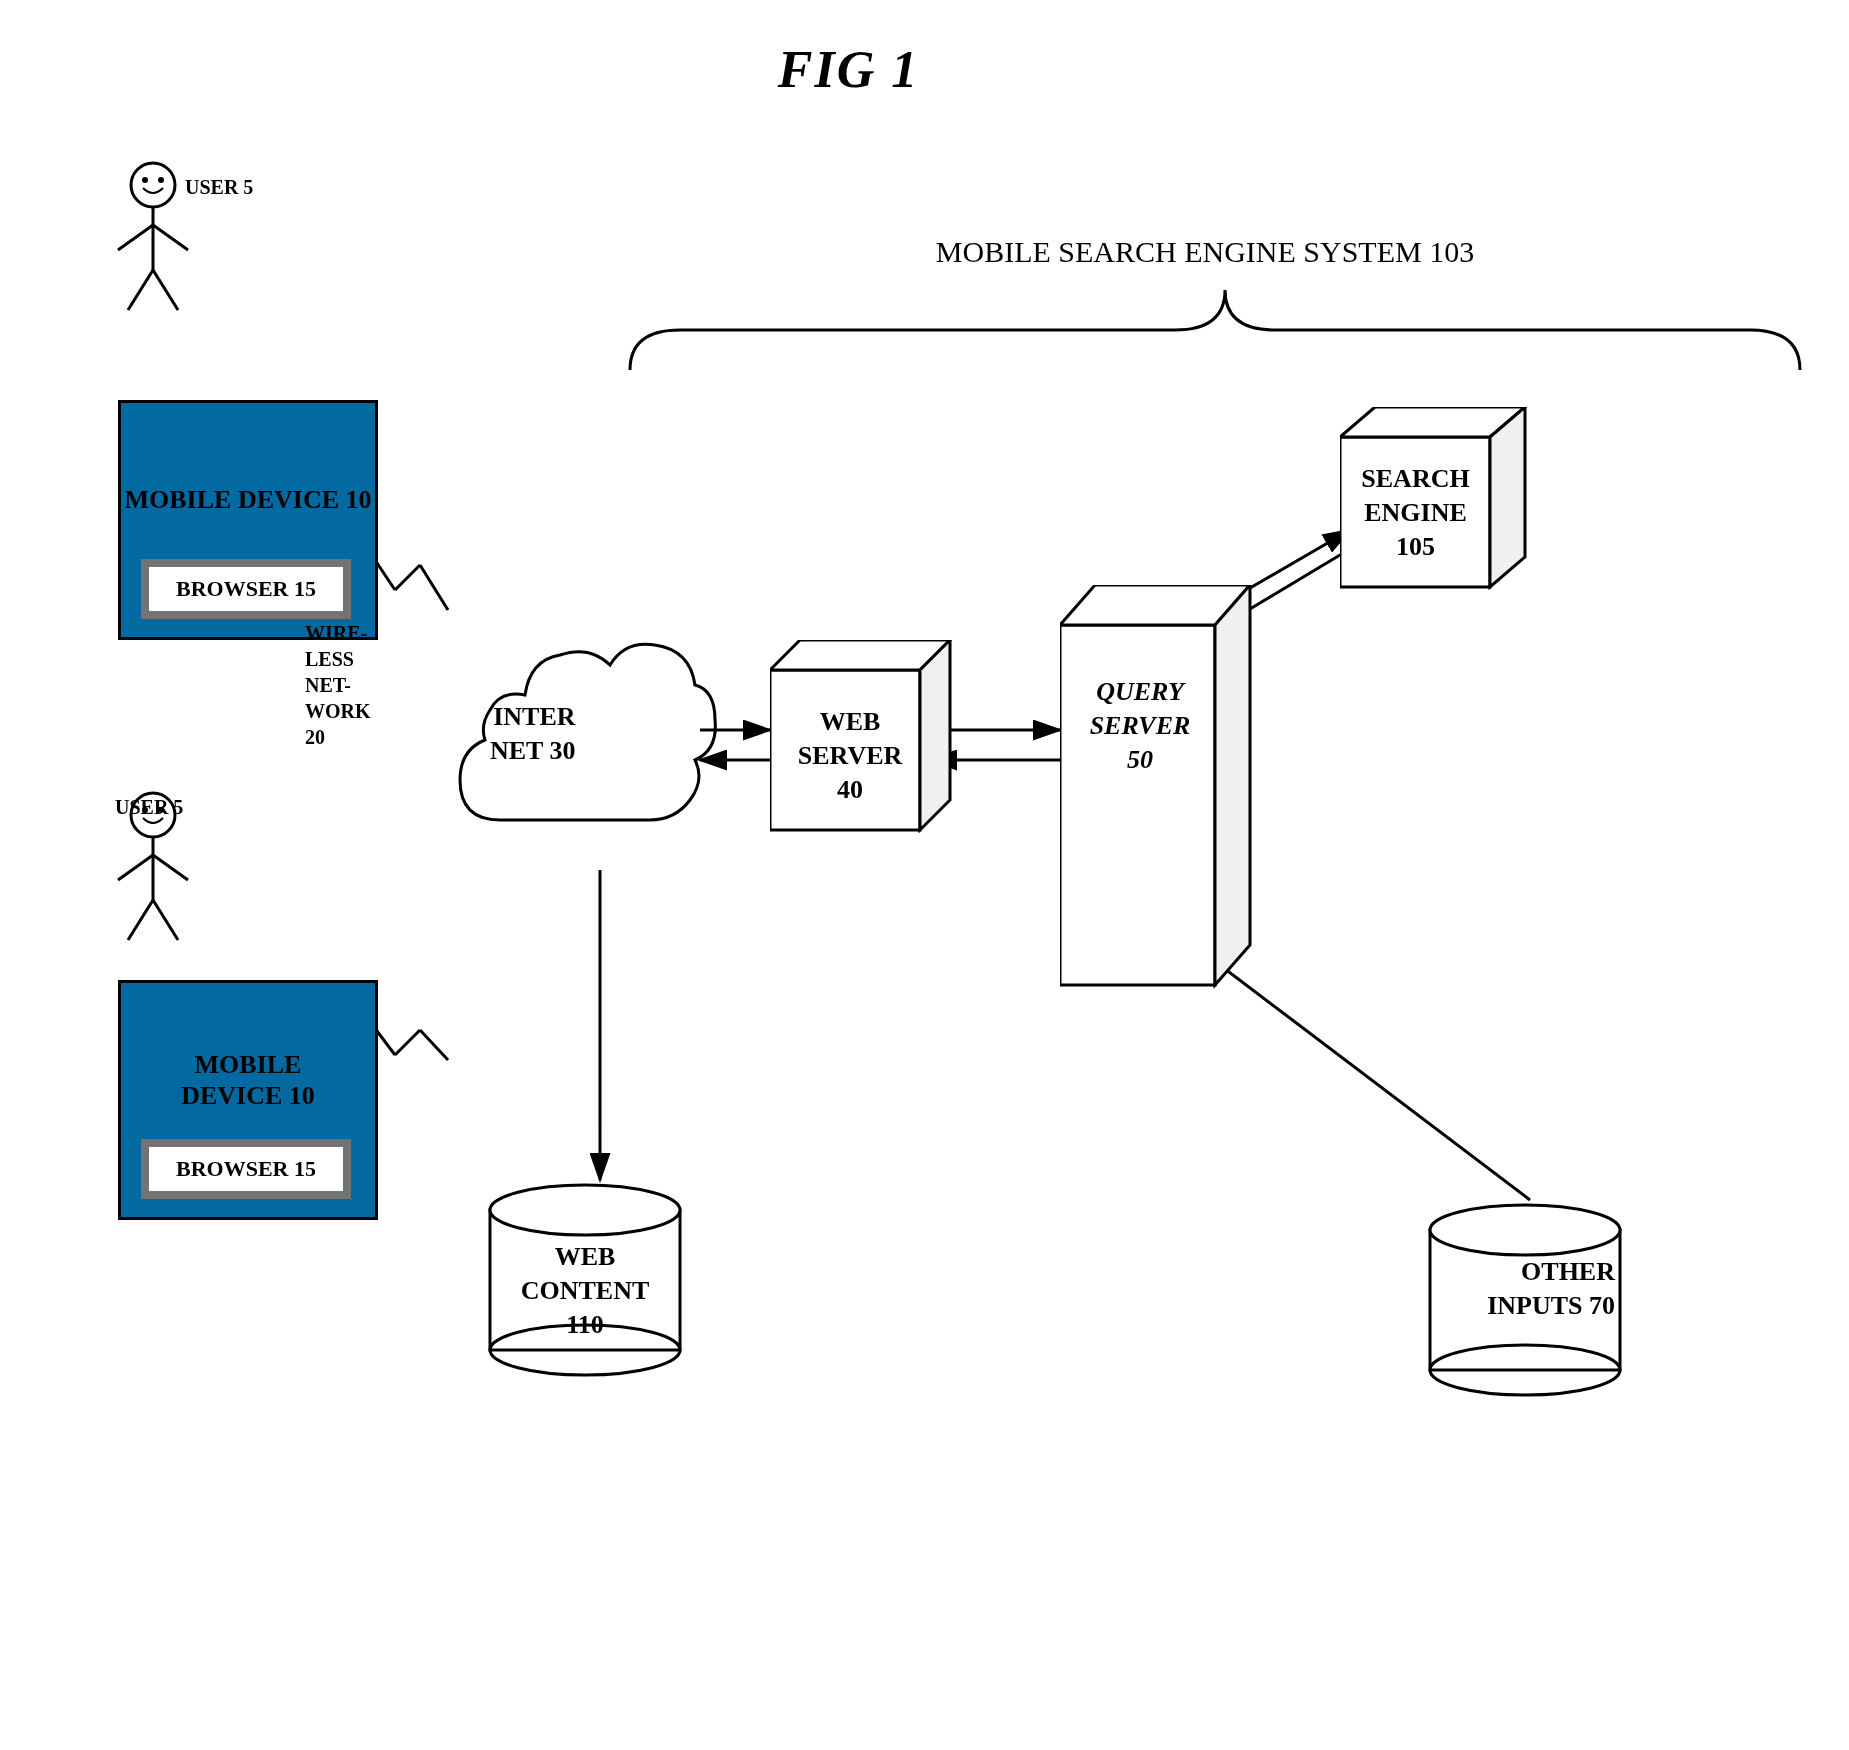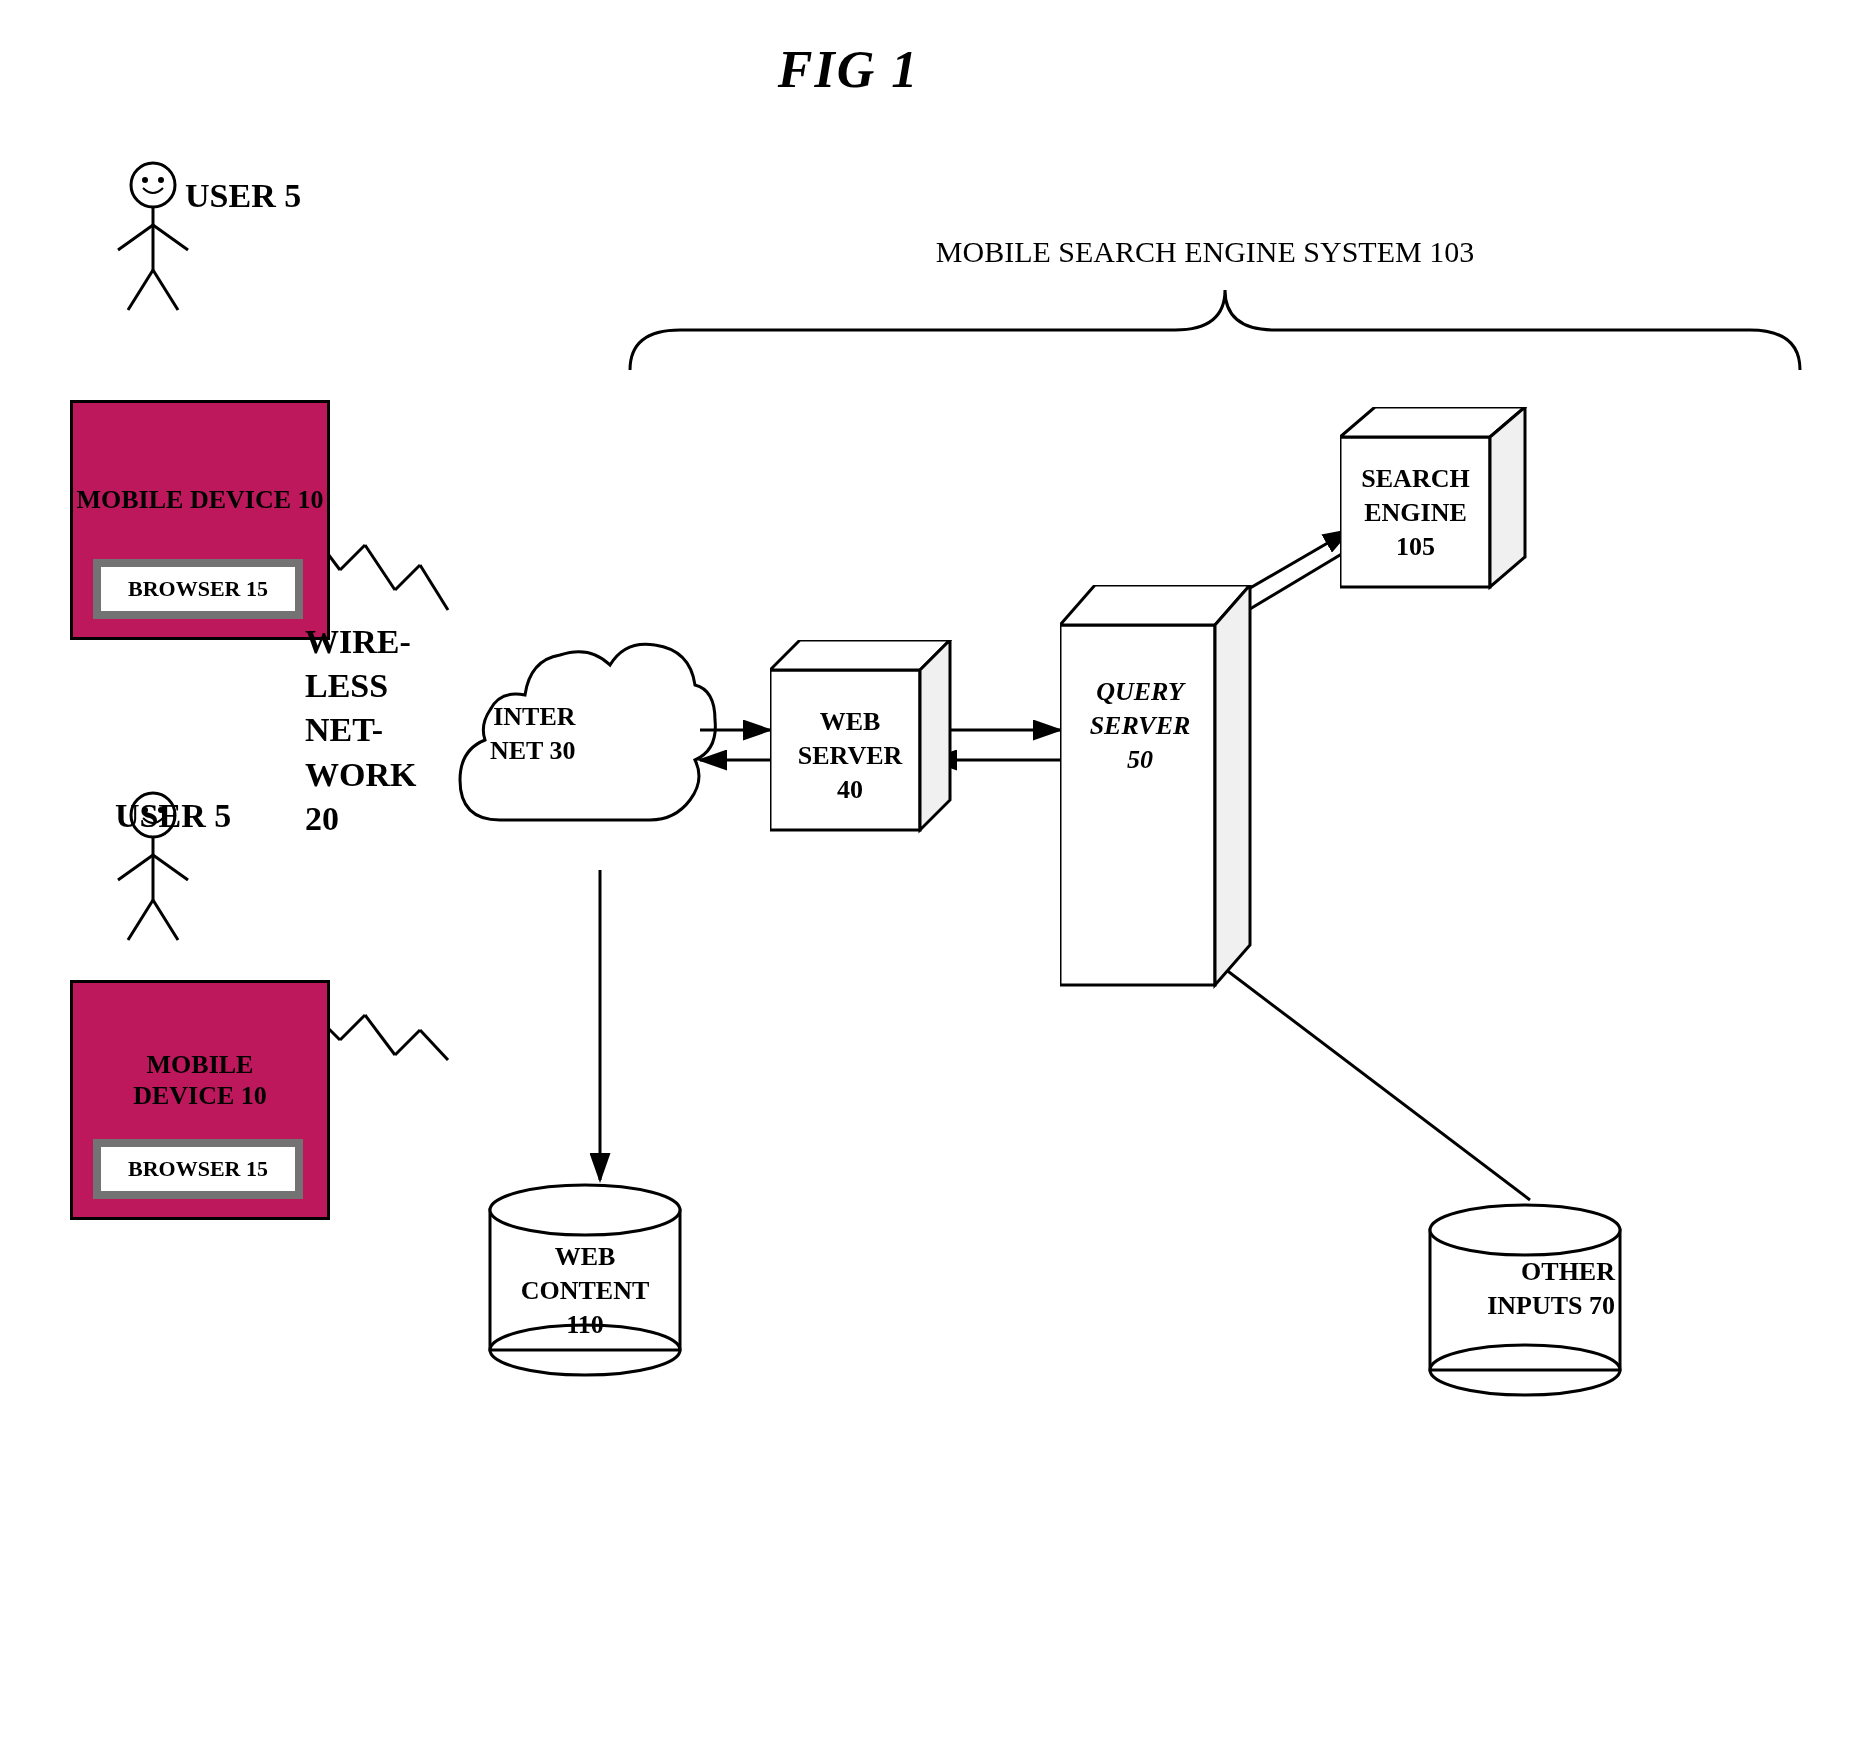--- a/index.html
+++ b/index.html
@@ -36,29 +36,30 @@
       position: absolute;
     }
     .person svg {
       display: block;
     }
 
     
     .box {
       position: absolute;
       border: 3px solid #000;
-      background: #be185d;
+      background: #0369a1;
       display: flex;
       flex-direction: column;
       align-items: center;
       justify-content: center;
       text-align: center;
       font-size: 26px;
       font-weight: bold;
       line-height: 1.2;
+      margin-left: 48px;
     }
 
     .box-inner {
       position: absolute;
       border: 8px solid #737373;
       background: #fff;
       display: flex;
       align-items: center;
       justify-content: center;
       text-align: center;
@@ -72,21 +73,21 @@
     }
 
     
     .cylinder {
       position: absolute;
     }
 
     
     .label {
       position: absolute;
-      font-size: 34px;
+      font-size: 20px;
       font-weight: bold;
       line-height: 1.25;
       text-align: left;
     }
 
     
     .brace-label {
       position: absolute;
       font-size: 30px;
       font-weight: normal;

